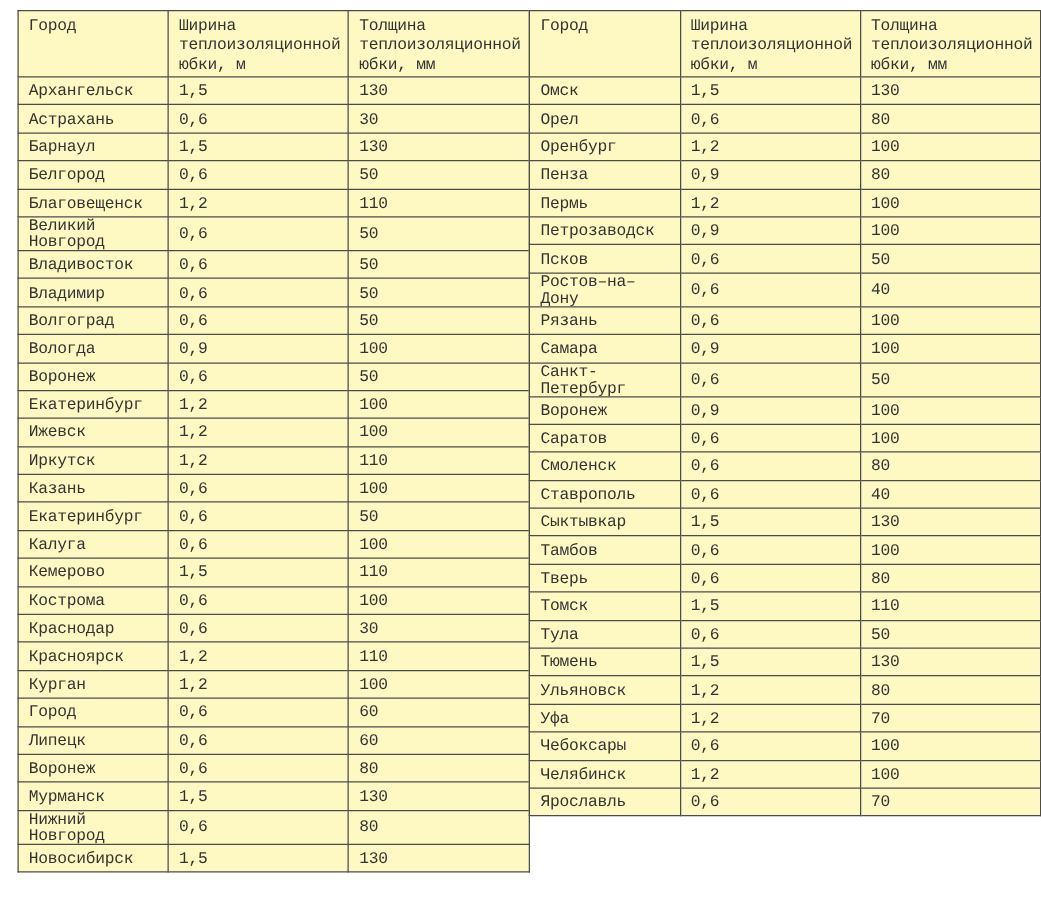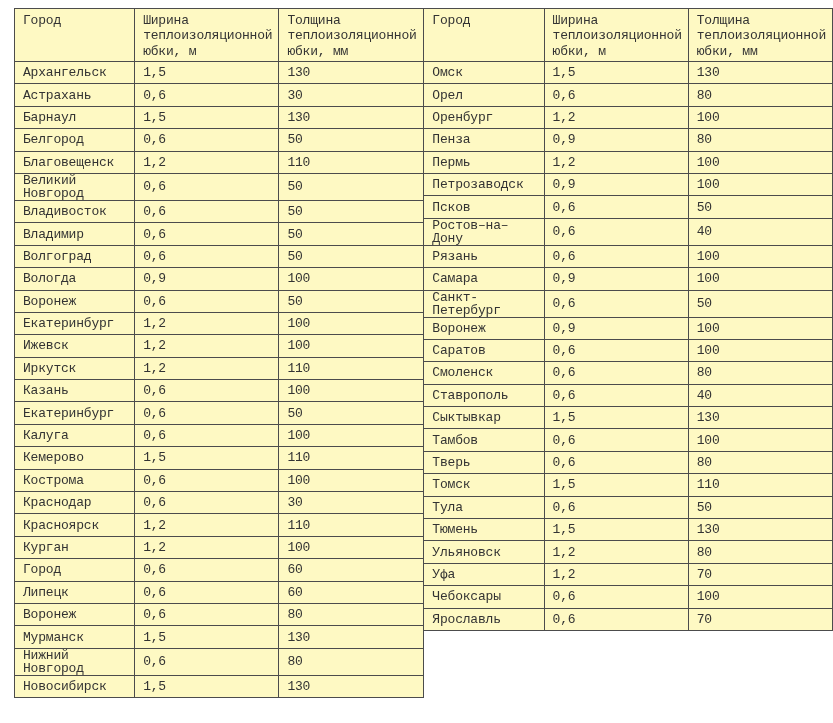--- a/index.html
+++ b/index.html
@@ -339,20 +339,25 @@
           <td>Уфа</td>
           <td>1,2</td>
           <td>70</td>
         </tr>
         <tr>
           <td>Чебоксары</td>
           <td>0,6</td>
           <td>100</td>
         </tr>
         <tr>
+          <td>Челябинск</td>
+          <td>1,2</td>
+          <td>100</td>
+        </tr>
+        <tr>
           <td>Ярославль</td>
           <td>0,6</td>
           <td>70</td>
         </tr>
       </tbody>
   </table>
 
 </div>
 
 </body></html>

